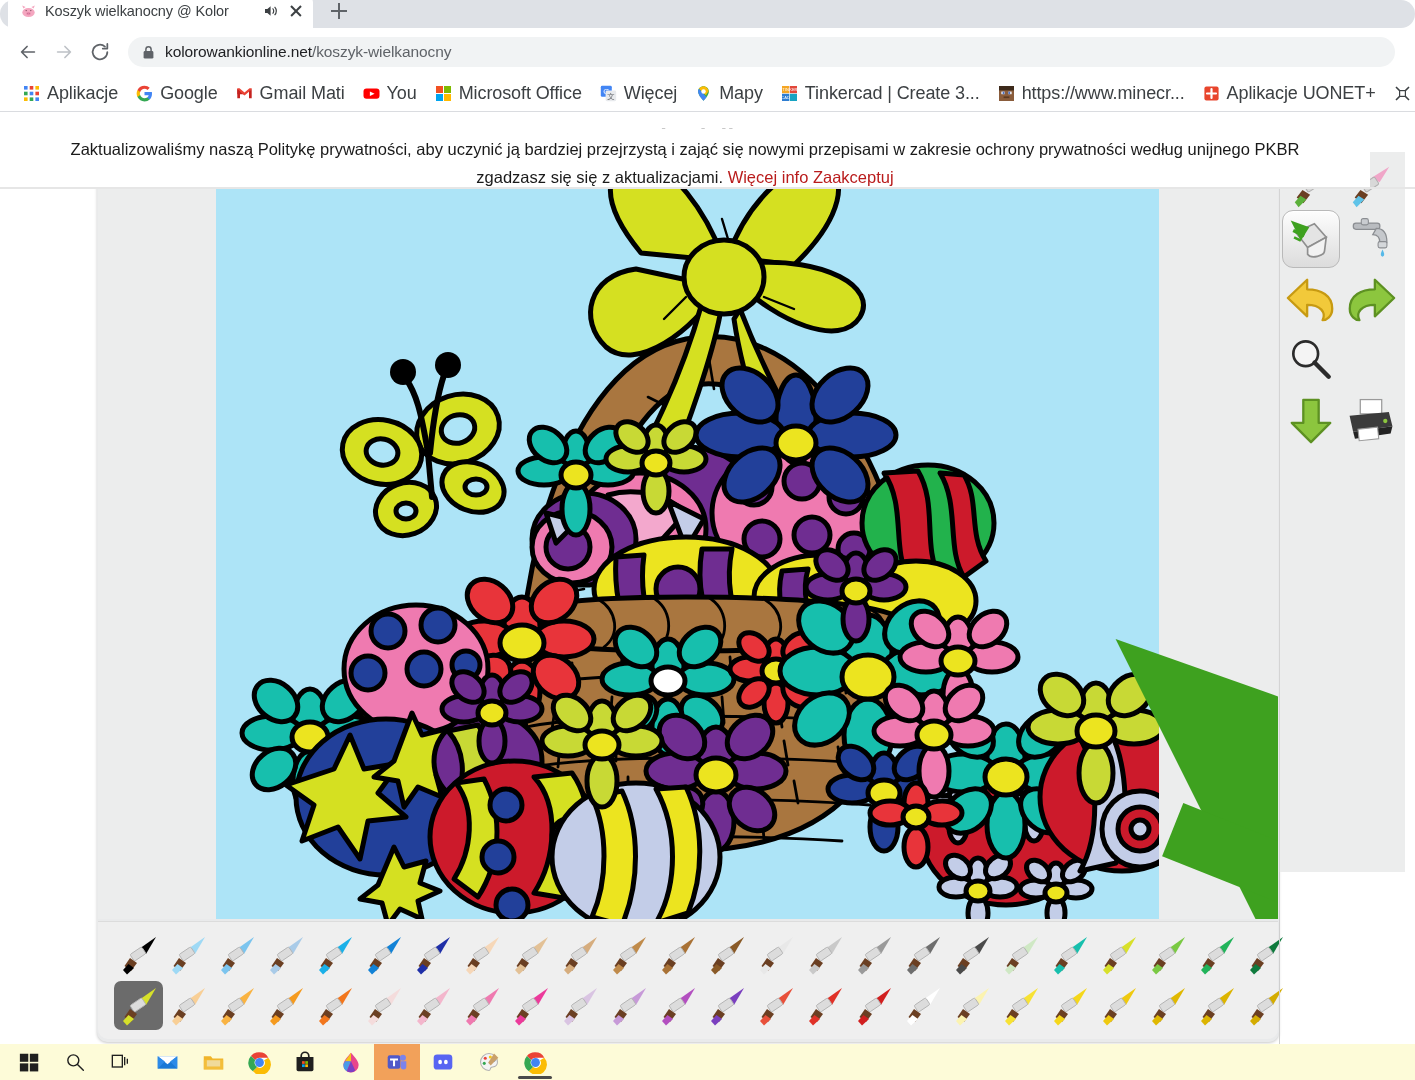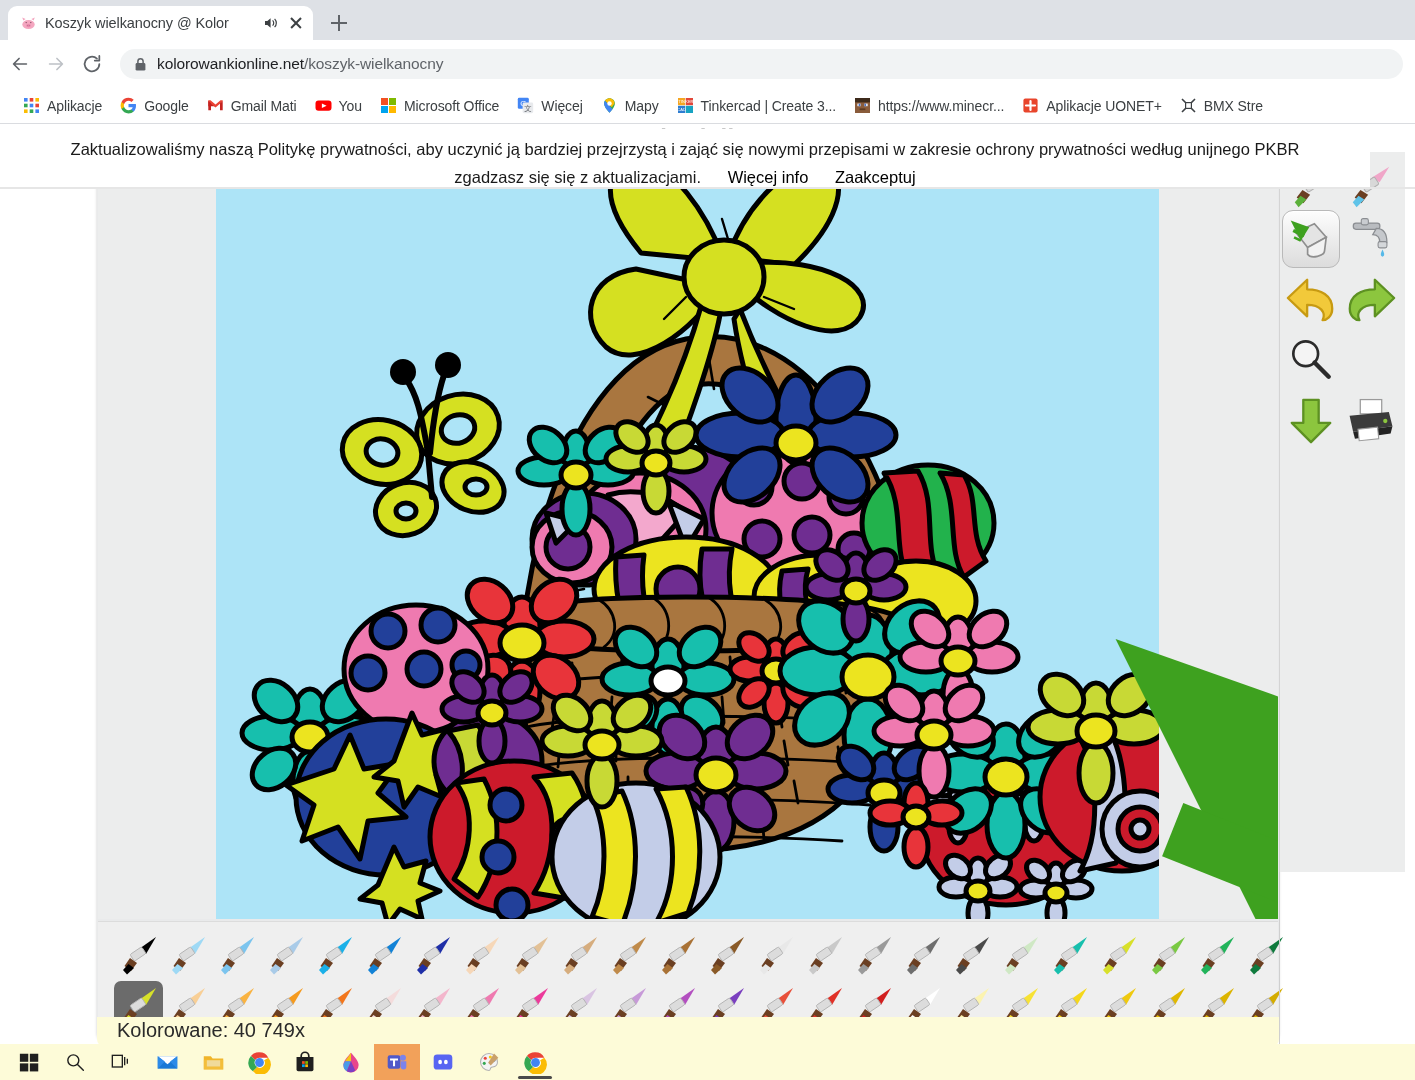--- a/index.html
+++ b/index.html
@@ -6,22 +6,22 @@
   html, body {
     width: 1415px; height: 1080px;
     font-family: "Liberation Sans", sans-serif;
     overflow: hidden; background: #ffffff;
   }
 
   
   #browser { width: 1415px; height: 1080px; position: relative; }
 
   #tabstrip {
-    height: 40px; background: #dee1e6; position: relative;
-    display: flex; align-items: flex-end; padding-left: 8px;
+    height: 28px; background: #dee1e6; position: relative;
+    display: flex; align-items: flex-end; padding-left: 8px; border-radius: 18px;
   }
   .tab {
     height: 34px; width: 305px; background: #ffffff;
     border-radius: 9px 9px 0 0; display: flex; align-items: center;
     padding: 0 8px 0 12px; gap: 8px; position: relative;
   }
   .tab-favicon {
     width: 17px; height: 17px; flex: 0 0 17px; position: relative;
   }
   .tab-title {
@@ -44,21 +44,21 @@
     position: relative;
   }
   .newtab::before, .newtab::after {
     content: ""; position: absolute; background: #5f6368;
   }
   .newtab::before { left: 6px; top: 13px; width: 16px; height: 1.8px; }
   .newtab::after  { left: 13px; top: 6px; width: 1.8px; height: 16px; }
 
   #toolbar {
     height: 48px; background: #ffffff; display: flex; align-items: center;
-    padding: 0 4px; gap: 4px;
+    padding: 0 12px; gap: 4px;
   }
   .navbtn {
     width: 32px; height: 32px; position: relative; flex: 0 0 32px;
     display: flex; align-items: center; justify-content: center;
     color: #5f6368; font-size: 19px; line-height: 1;
   }
   .navbtn.dim { color: #bdc1c6; }
   #omnibox {
     flex: 1; height: 30px; background: #f1f3f4; border-radius: 16px;
     display: flex; align-items: center; padding: 0 14px; gap: 10px;
@@ -74,21 +74,21 @@
 
   #bookmarks {
     height: 36px; background: #ffffff; display: flex; align-items: center;
     padding: 0 14px; gap: 0px; overflow: hidden;
     border-bottom: 1px solid #dadce0;
   }
   .bmk {
     display: flex; align-items: center; gap: 7px; padding: 3px 9px;
     white-space: nowrap; flex: 0 0 auto;
   }
-  .bmk-label { font-size: 14px; color: #3c4043; letter-spacing: -0.1px; }
+  .bmk-label { font-size: 18px; color: #3c4043; letter-spacing: -0.1px; }
   .bmk-ico { width: 17px; height: 17px; flex: 0 0 17px; position: relative; }
 
   
   #viewport {
     position: absolute; left: 0; top: 124px; width: 1415px; height: 920px;
     background: #ffffff; overflow: hidden;
   }
   #page-title-ghost {
     position: absolute; left: 0; top: 0; width: 1415px; text-align: center;
     font-size: 24px; color: #c8c8c8; font-weight: 700; letter-spacing: .3px;
@@ -97,21 +97,21 @@
   
   #cookie-banner {
     position: absolute; left: 0; top: 5px; width: 1370px; height: 58px;
     background: #ffffff; z-index: 30; text-align: center;
     padding-top: 6px;
   }
   #cookie-banner .line {
     font-size: 16.5px; color: #1a1a1a; line-height: 28px; white-space: nowrap;
   }
   #cookie-banner a {
-    color: #000000; text-decoration: none; margin-left: 22px;
+    color: #b91c1c; text-decoration: none; 
   }
   #banner-rule {
     position: absolute; left: 0; top: 63px; width: 1415px; height: 2px;
     background: #e6e6e6; z-index: 30;
   }
 
   
   #app {
     position: absolute; left: 97px; top: 33px;
     width: 1182px; height: 885px;
@@ -1242,21 +1242,20 @@
                 <path d="M37 2 L27 19 L20 14 Z" fill="#d4ac00"></path>
                 <rect x="12" y="15" width="14" height="8" rx="1.4" transform="rotate(-34 19 19)" fill="#dcdcdc" stroke="#b4b4b4" stroke-width="0.9"></rect>
                 <path d="M11 23 L18 28 L12 36 L5.5 31 Z" fill="#6b3f22"></path>
                 <path d="M9.5 29 L15 33 L8 39.5 L4 35 Z" fill="#d4ac00"></path>
               </svg>
             </div>
           </div>
       </div>
     </div>
 
-    <div id="footer-note">Kolorowane: 40 749x</div>
 
     <div id="rail-divider"></div>
     <div id="toolrail">
 
       <div class="tool" style="left:4px; top:6px;">
         <svg viewBox="0 0 50 50" width="48" height="48">
           <path d="M44 4 L34 20 L26 15 Z" fill="#f0a06a"></path>
           <rect x="16" y="18" width="16" height="9" rx="1.5" transform="rotate(-33 24 22)" fill="#d8d8d8" stroke="#b0b0b0" stroke-width="1"></rect>
           <path d="M14 28 L22 33 L15 42 L8 36 Z" fill="#6b3f22"></path>
           <path d="M12 34 L18 38 L10 46 L6 41 Z" fill="#5bb03a"></path>

